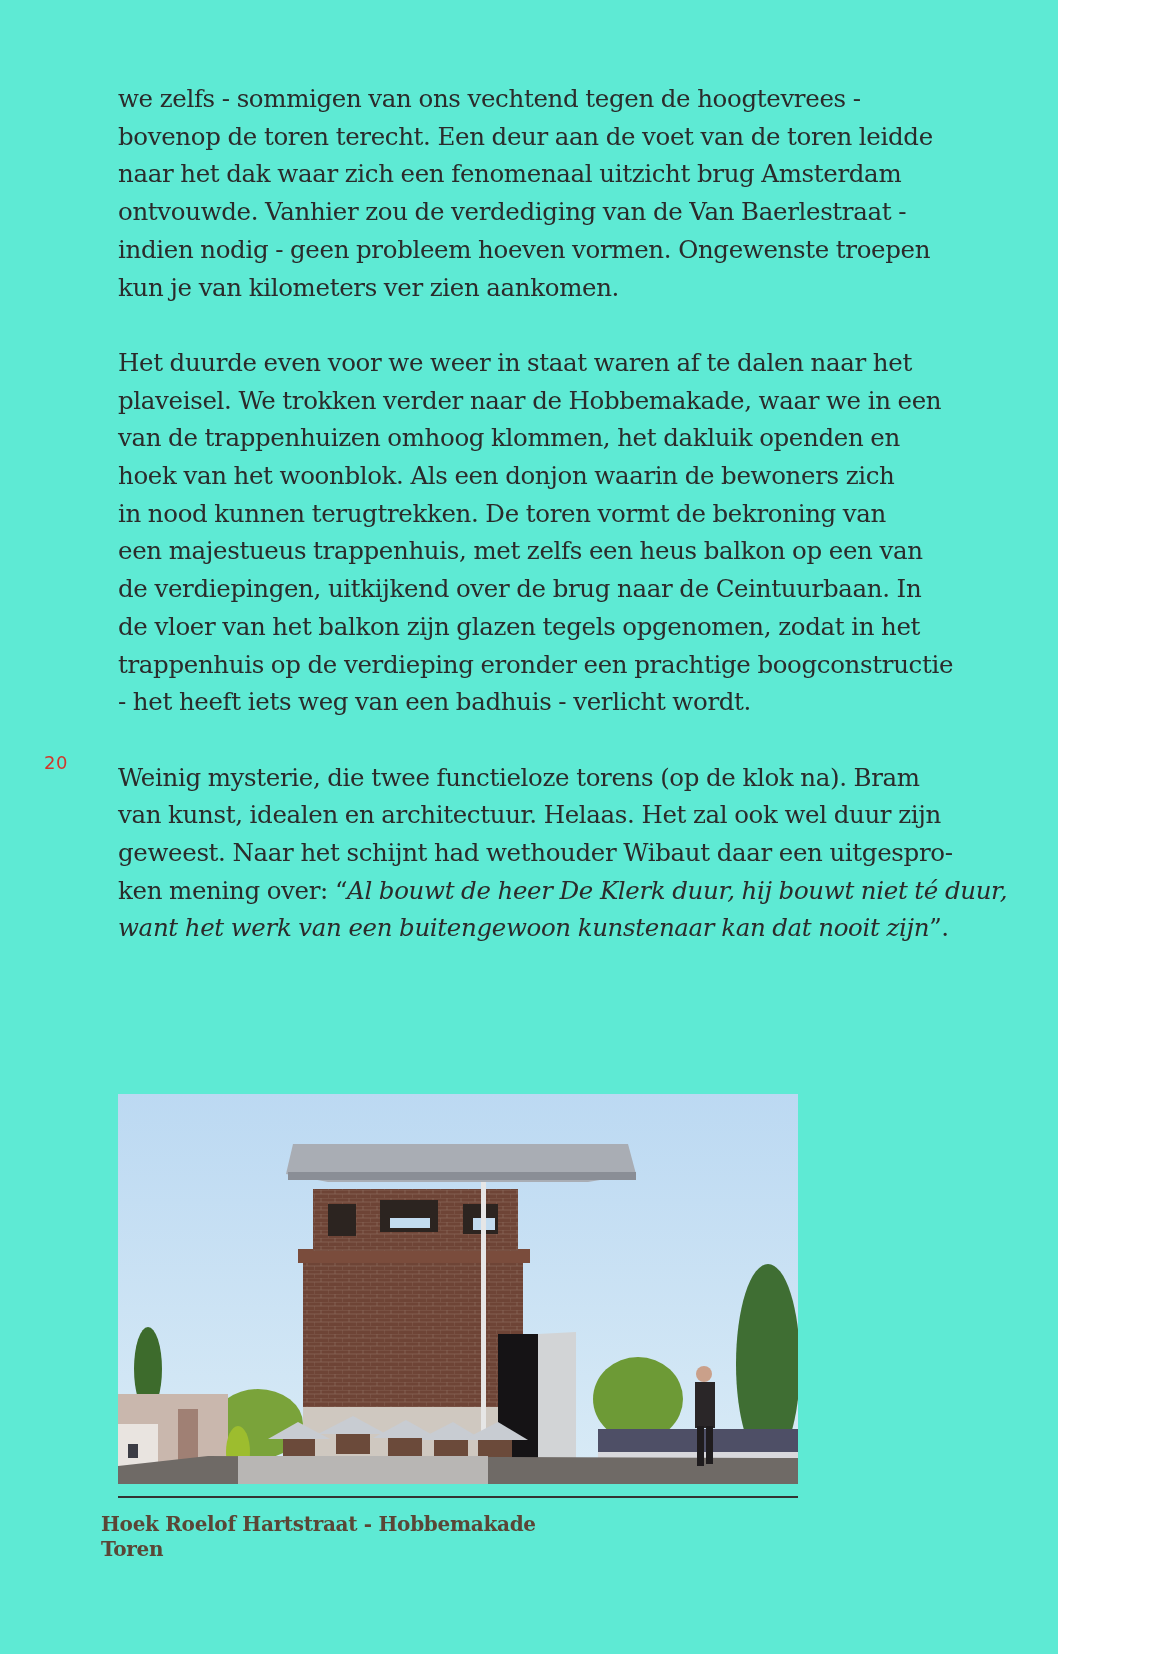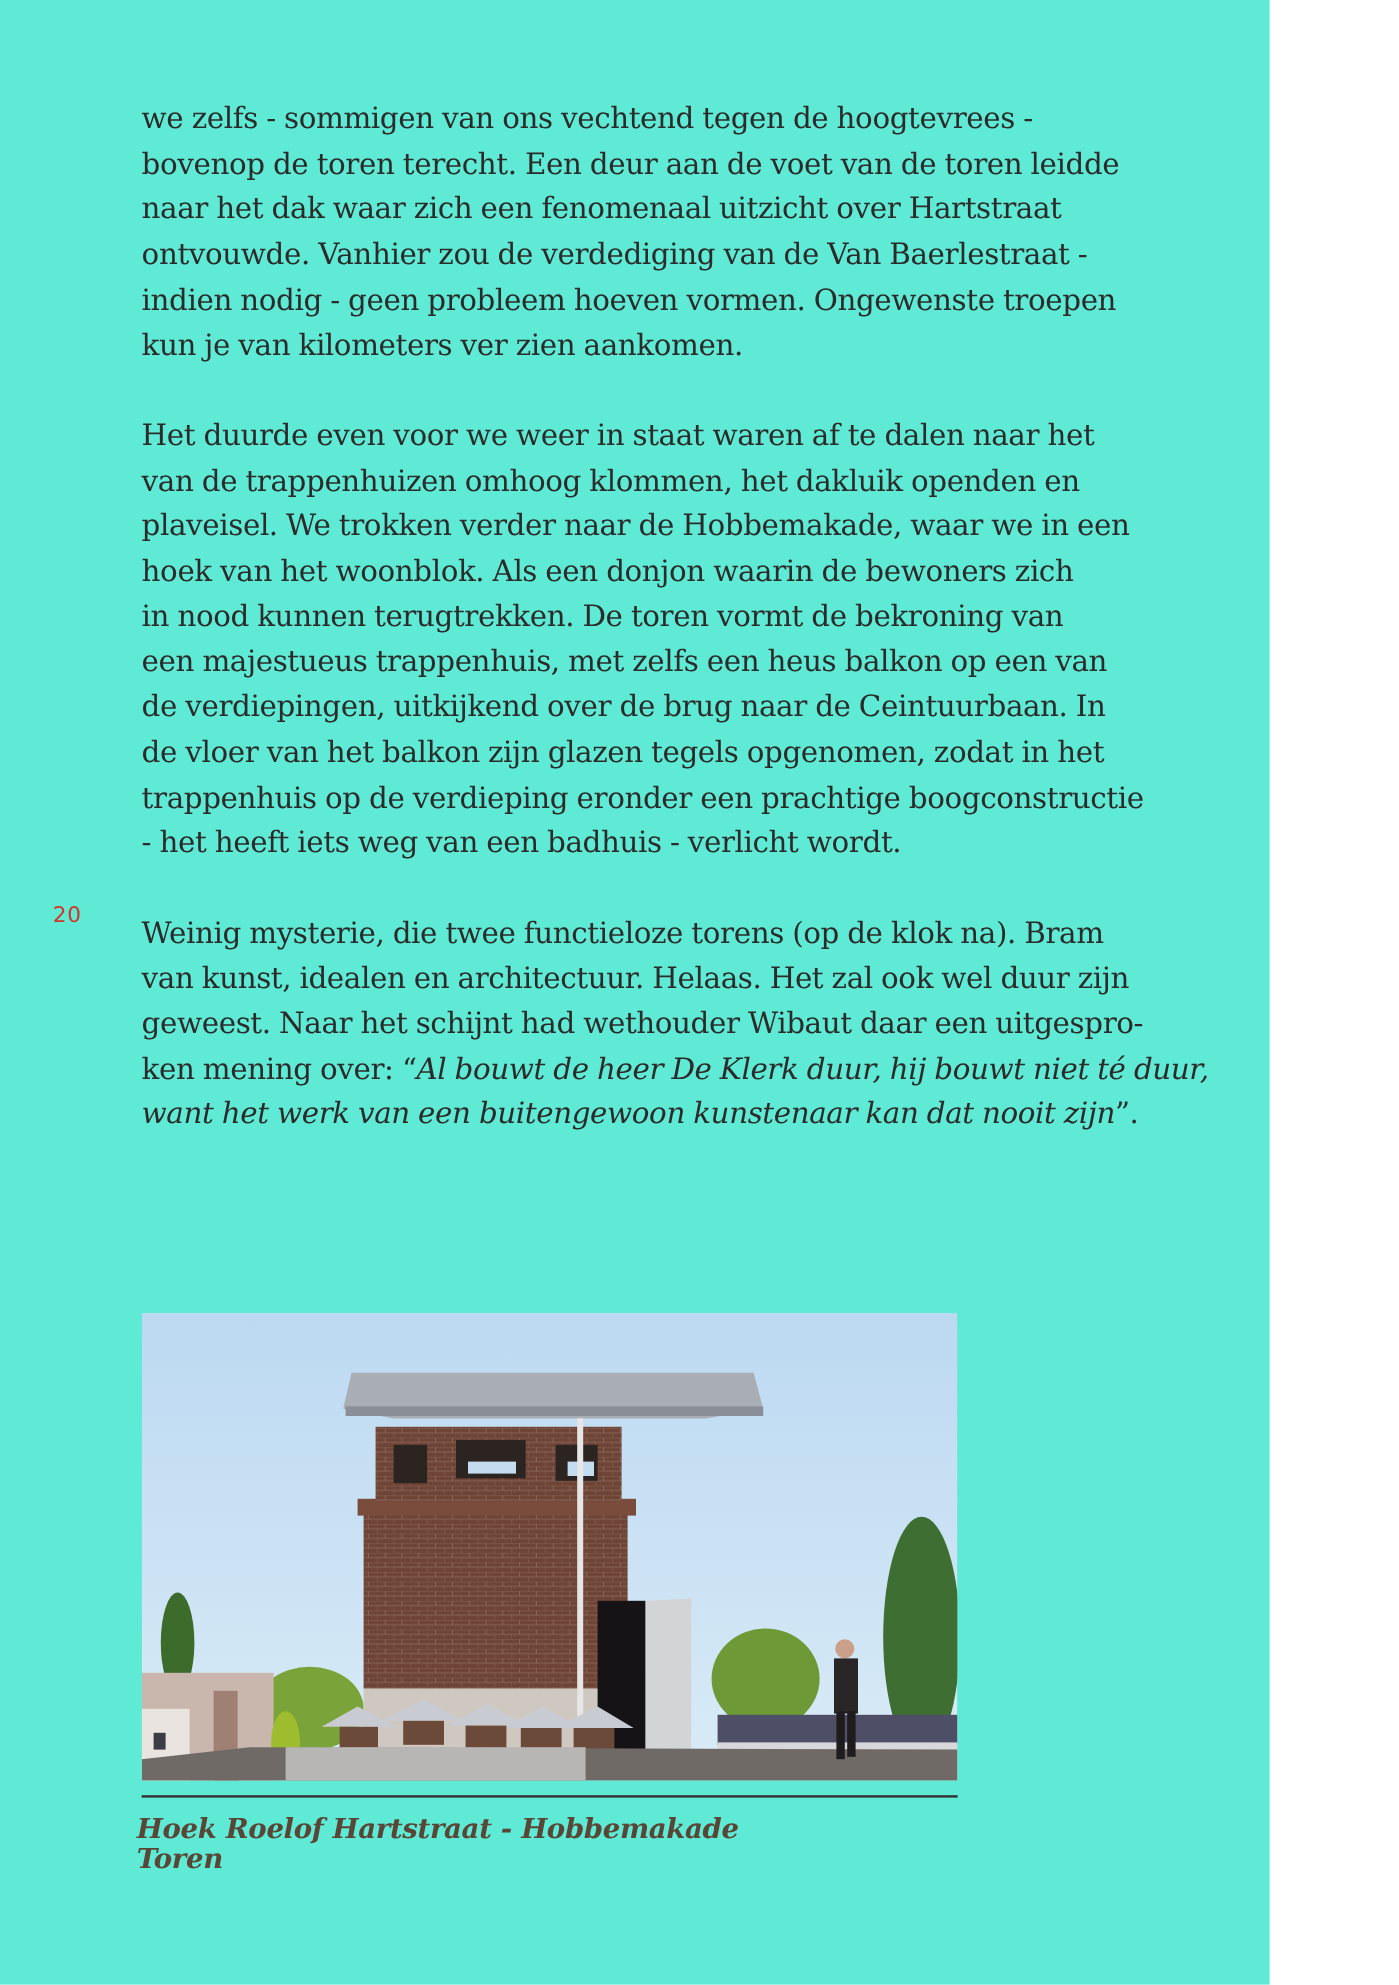--- a/index.html
+++ b/index.html
@@ -18,44 +18,44 @@
       position: absolute; left: 44px; top: 752px;
       font-family: "DejaVu Sans", "Liberation Sans", sans-serif;
       font-size: 18px; color: #d1372c; letter-spacing: 0.5px;
     }
     .photo {
       position: absolute; left: 118px; top: 1094px; width: 680px; height: 390px; overflow: hidden;
     }
     .photo svg { display: block; width: 680px; height: 390px; }
     .rule { position: absolute; left: 118px; top: 1496px; width: 680px; height: 2px; background: #333; }
     .caption {
-      position: absolute; left: 114px; top: 1512px;
+      position: absolute; left: 101px; top: 1512px;
       font-family: "DejaVu Serif", "Liberation Serif", serif;
-      font-size: 23px; line-height: 25px; font-weight: bold; color: #5a4636; letter-spacing: -0.3px; font-style: italic;
+      font-size: 20px; line-height: 25px; font-weight: bold; color: #5a4636; letter-spacing: -0.3px;
     }
     .caption span { display: block; }
   </style>
 </head>
 <body>
 
 <div class="page">
 
   <div class="body-text">
     <p>
       <span class="line">we zelfs - sommigen van ons vechtend tegen de hoogtevrees -</span>
       <span class="line">bovenop de toren terecht. Een deur aan de voet van de toren leidde</span>
-      <span class="line">naar het dak waar zich een fenomenaal uitzicht over Hartstraat</span>
+      <span class="line">naar het dak waar zich een fenomenaal uitzicht brug Amsterdam</span>
       <span class="line">ontvouwde. Vanhier zou de verdediging van de Van Baerlestraat -</span>
       <span class="line">indien nodig - geen probleem hoeven vormen. Ongewenste troepen</span>
       <span class="line">kun je van kilometers ver zien aankomen.</span>
     </p>
     <p>
       <span class="line">Het duurde even voor we weer in staat waren af te dalen naar het</span>
+      <span class="line">plaveisel. We trokken verder naar de Hobbemakade, waar we in een</span>
       <span class="line">van de trappenhuizen omhoog klommen, het dakluik openden en</span>
-      <span class="line">plaveisel. We trokken verder naar de Hobbemakade, waar we in een</span>
       <span class="line">hoek van het woonblok. Als een donjon waarin de bewoners zich</span>
       <span class="line">in nood kunnen terugtrekken. De toren vormt de bekroning van</span>
       <span class="line">een majestueus trappenhuis, met zelfs een heus balkon op een van</span>
       <span class="line">de verdiepingen, uitkijkend over de brug naar de Ceintuurbaan. In</span>
       <span class="line">de vloer van het balkon zijn glazen tegels opgenomen, zodat in het</span>
       <span class="line">trappenhuis op de verdieping eronder een prachtige boogconstructie</span>
       <span class="line">- het heeft iets weg van een badhuis - verlicht wordt.</span>
     </p>
     <p>
       <span class="line">Weinig mysterie, die twee functieloze torens (op de klok na). Bram</span>

